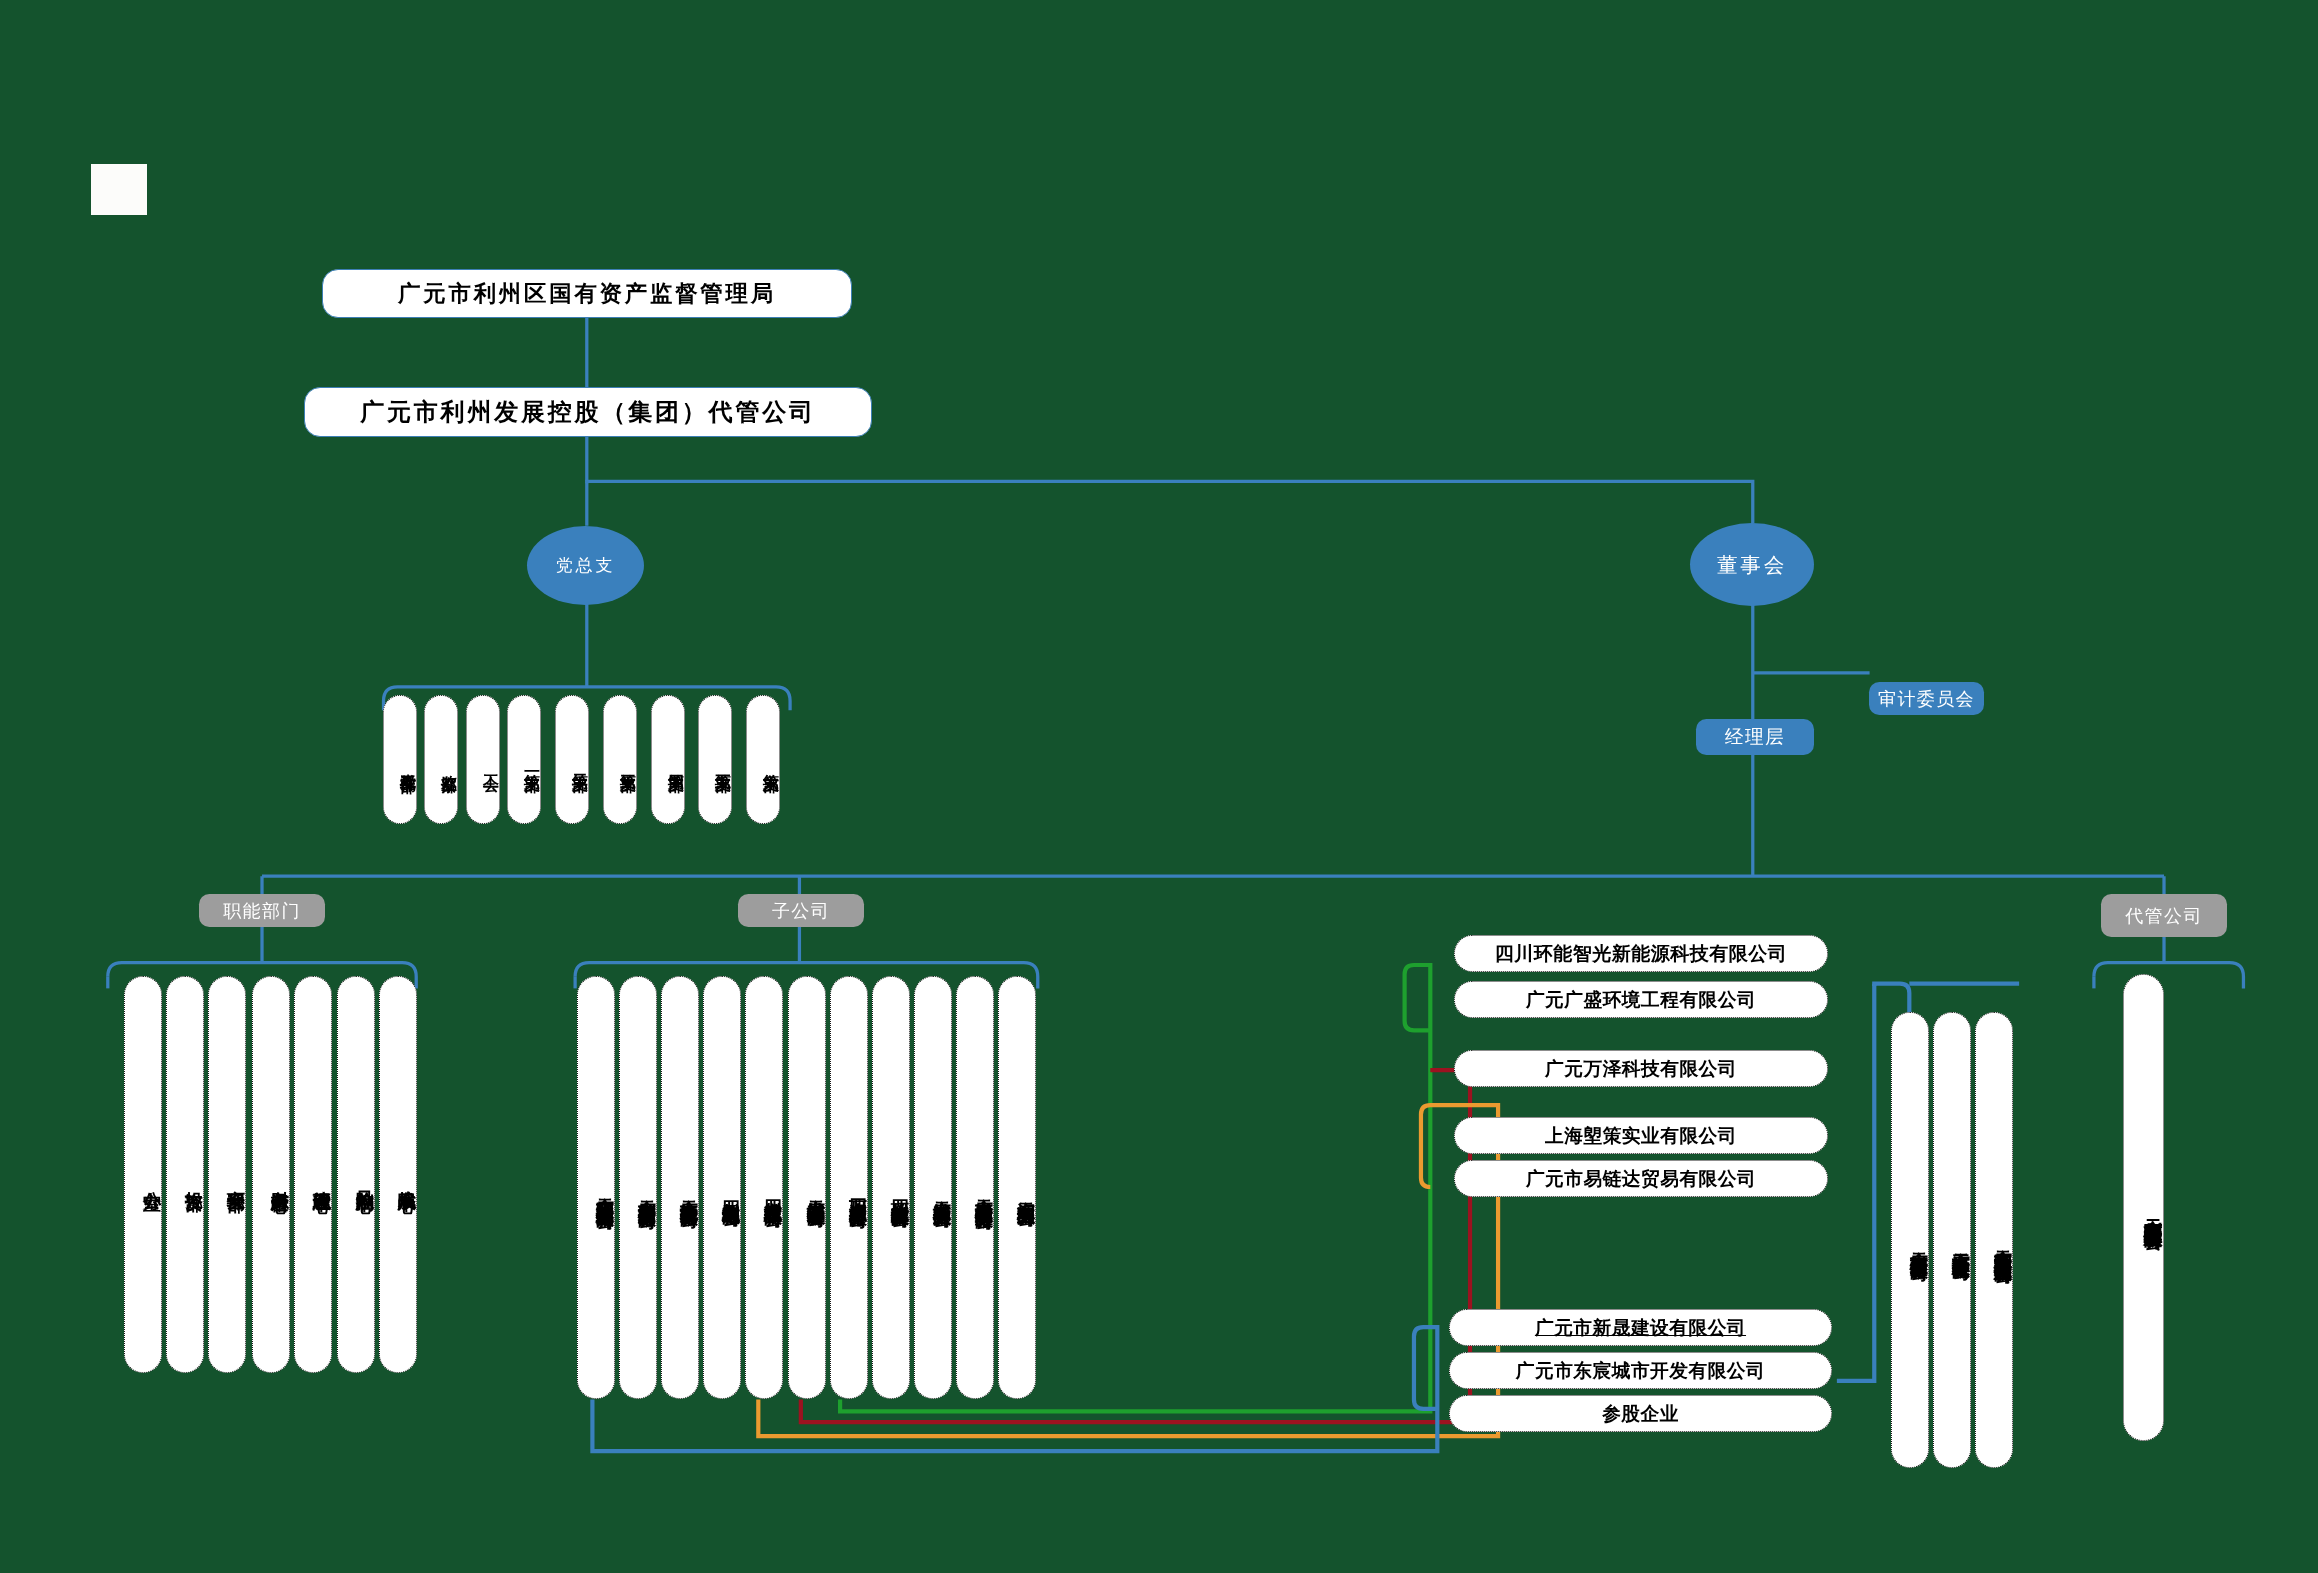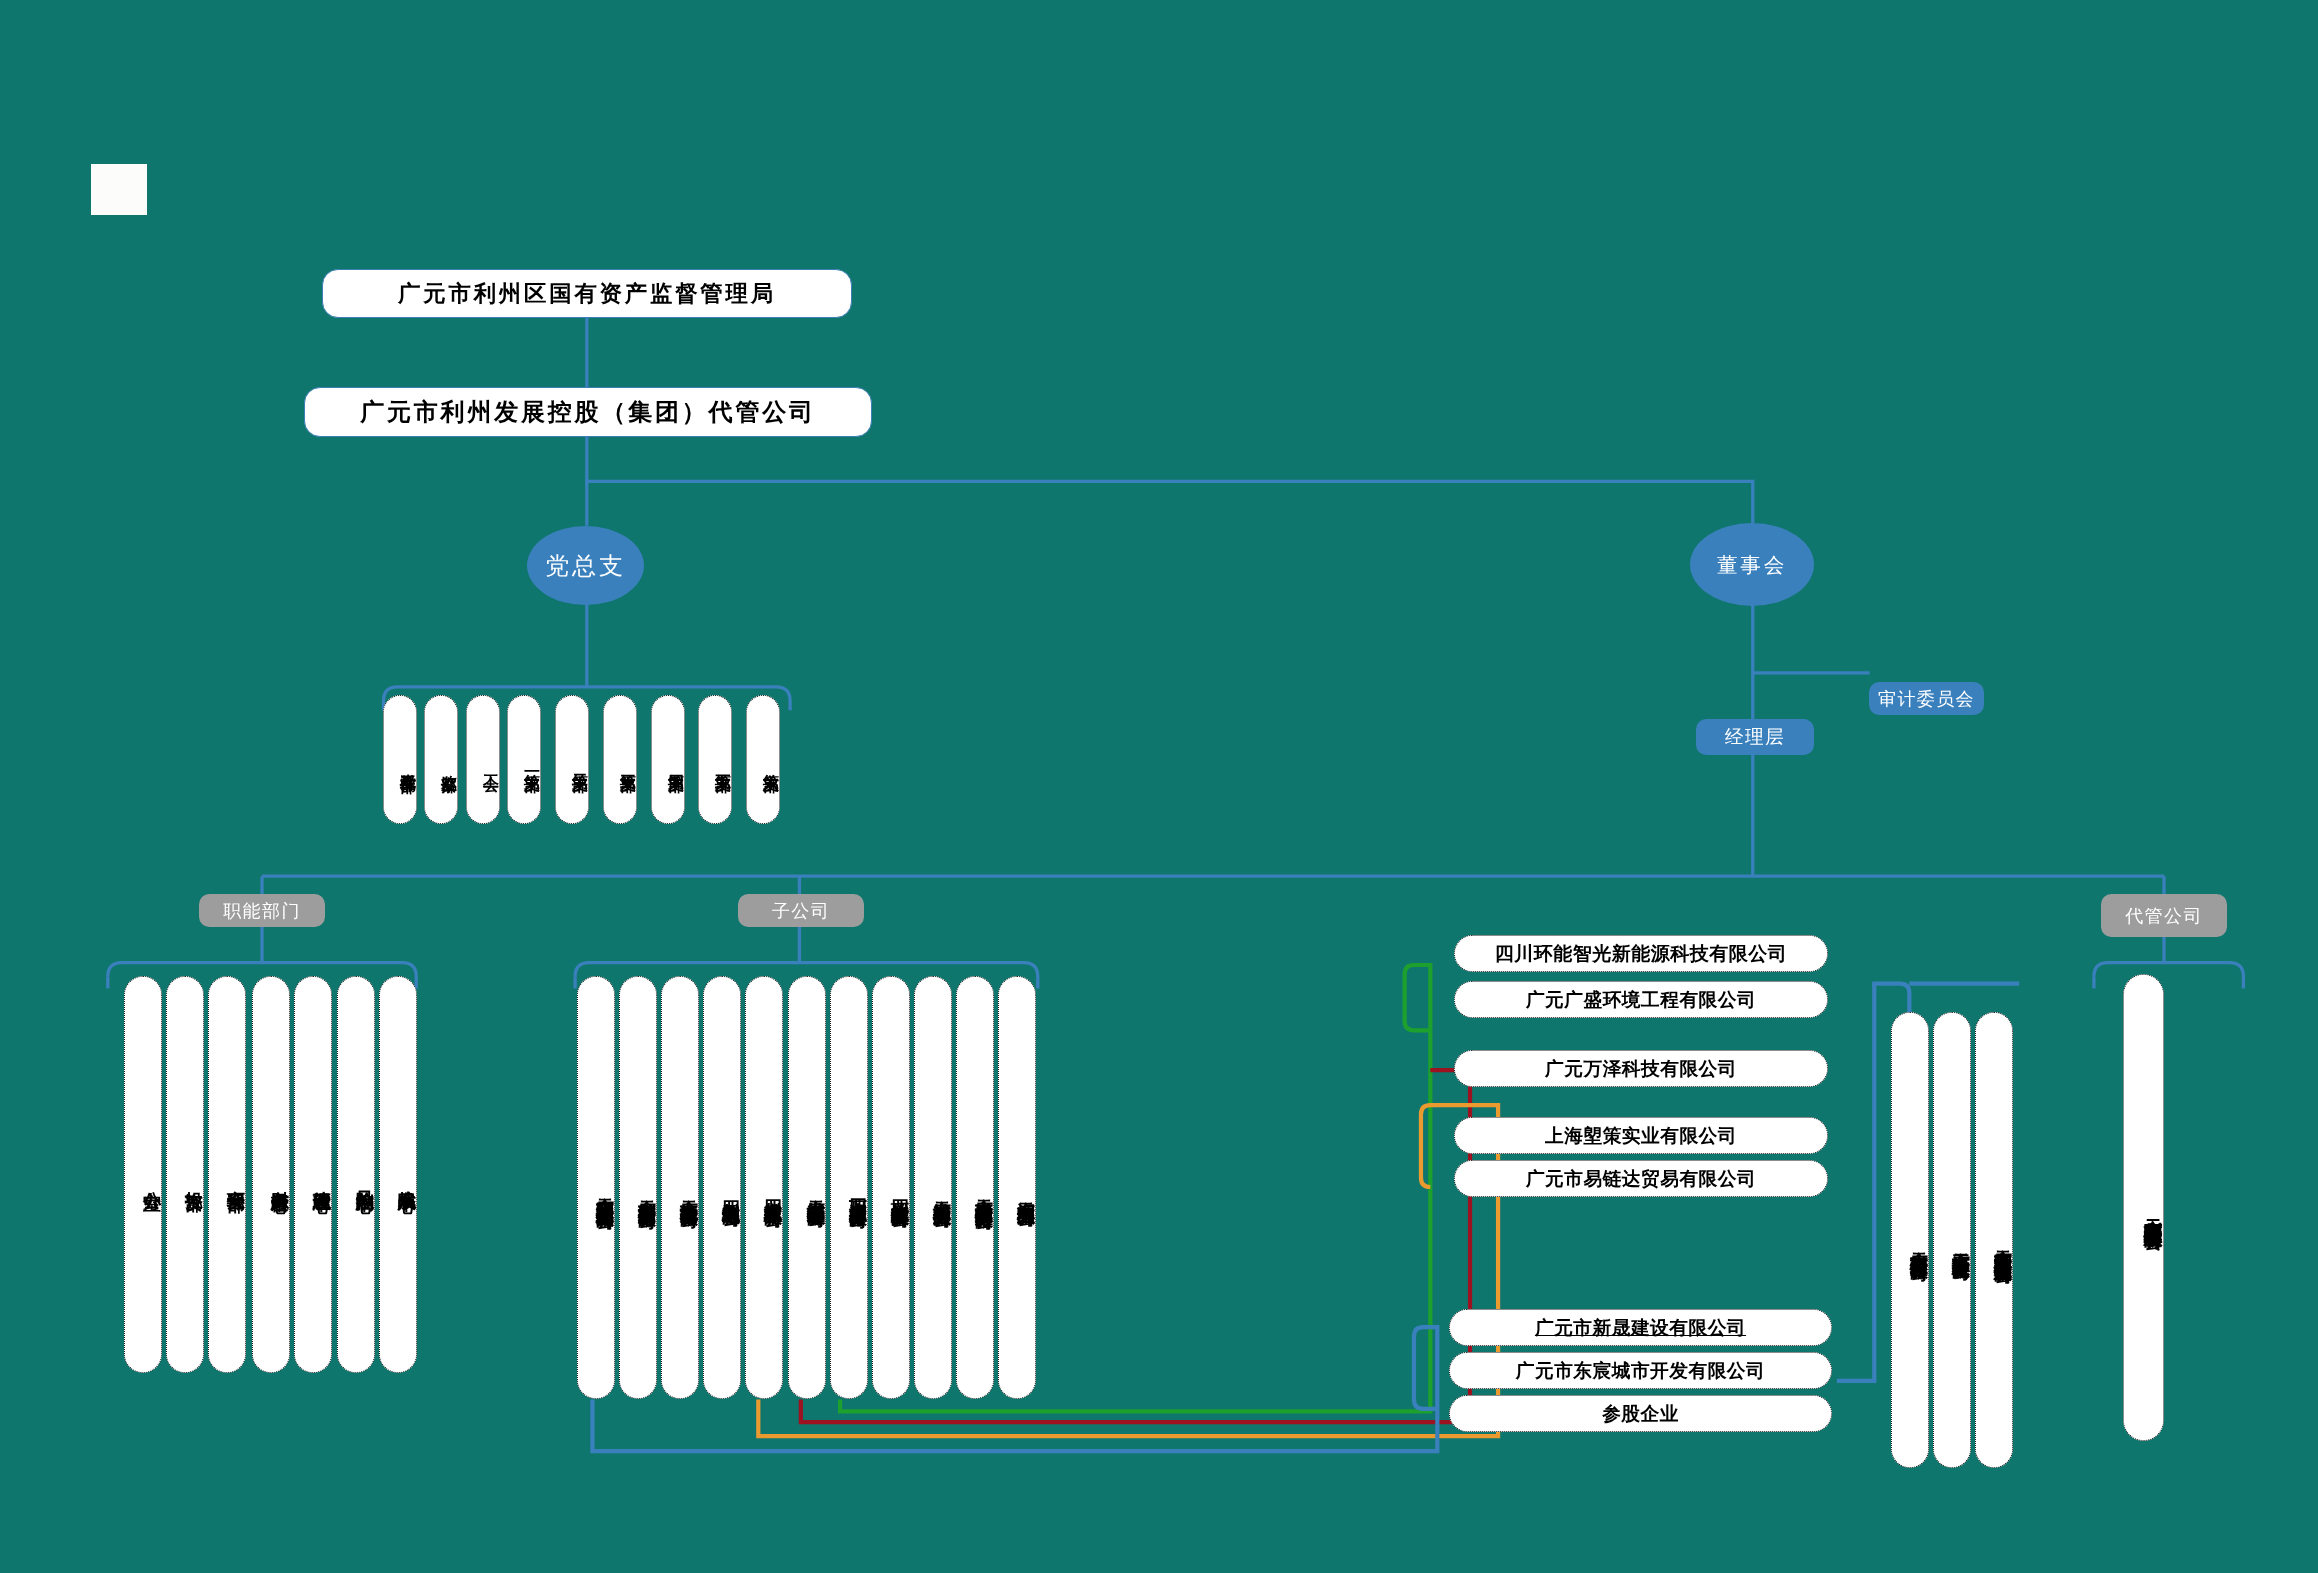--- a/index.html
+++ b/index.html
@@ -1,18 +1,18 @@
 <!DOCTYPE html>
 <html style="font-size:7.5px"><head>
 <meta charset="utf-8">
 <title>Org Chart</title>
 <style>
   html,body{margin:0;padding:0;background:#ffffff;}
   body{font-family:"Liberation Sans","DejaVu Sans",sans-serif;}
-  #stage{position:relative;width:2319px;height:1573px;background:#0f766e;overflow:hidden;}
+  #stage{position:relative;width:2319px;height:1573px;background:#14532d;overflow:hidden;}
   #svg-links{position:absolute;left:0;top:0;width:2319px;height:1573px;pointer-events:none;}
 
   .watermark{position:absolute;left:91px;top:164px;width:56px;height:51px;background:#fcfcfa;}
 
   
   .topbox{
     position:absolute;box-sizing:border-box;
     border:1.9px solid #3d7fb5;border-radius:16px;
     background:#fff;display:flex;align-items:center;justify-content:center;
     color:#000;font-weight:700;letter-spacing:2.8px;white-space:nowrap;
@@ -118,21 +118,21 @@
   </svg>
 
   <div class="topbox" style="left:322px;top:269px;width:530px;height:49px;font-size:22.4px;">
     <span>广元市利州区国有资产监督管理局</span>
   </div>
 
   <div class="topbox" style="left:304px;top:387px;width:568px;height:50px;font-size:24px;">
     <span>广元市利州发展控股（集团）代管公司</span>
   </div>
 
-  <div class="bluecircle" style="left:527px;top:526px;width:117px;height:79px;font-size:24px;">
+  <div class="bluecircle" style="left:527px;top:526px;width:117px;height:79px;font-size:17px;">
     <span>党总支</span>
   </div>
 
   <div class="bluecircle" style="left:1690px;top:523px;width:124px;height:83px;font-size:20.6px;">
     <span>董事会</span>
   </div>
 
   <div class="bluepill" style="left:1869px;top:657px;width:115px;height:33px;font-size:18px;margin-top:25px;">
     <span>审计委员会</span>
   </div>

